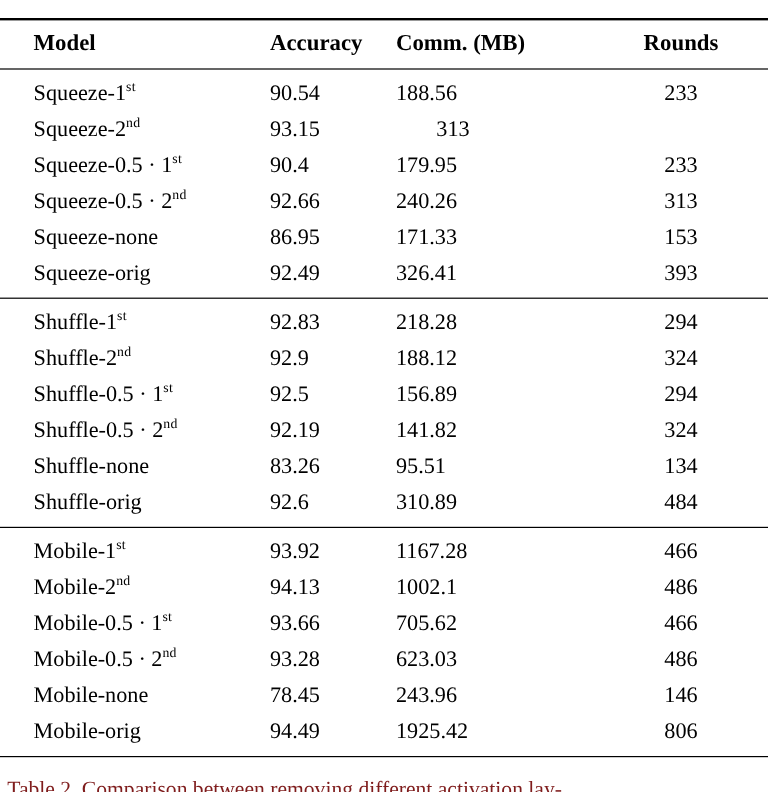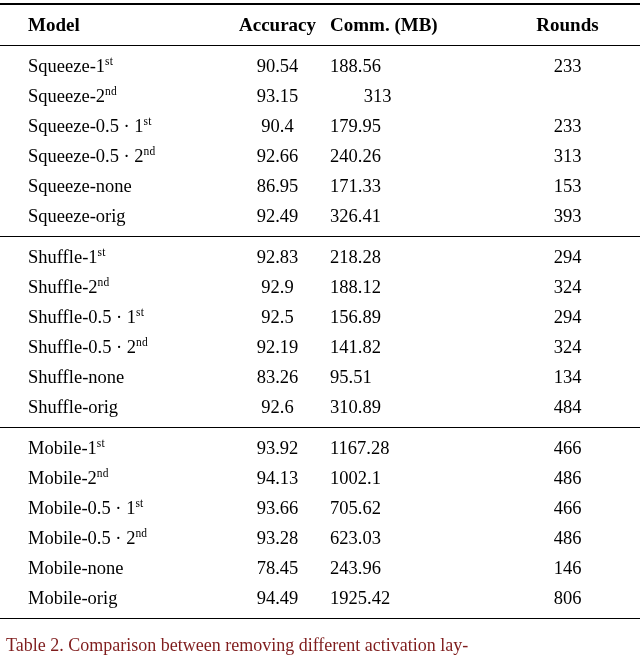--- a/index.html
+++ b/index.html
@@ -8,21 +8,21 @@
     background: #ffffff;
   }
   body {
     width: 640px;
     height: 660px;
     overflow: hidden;
     font-family: "Liberation Serif", "DejaVu Serif", serif;
     color: #000000;
   }
   .tbl {
-    margin-top: 3px;
+    margin-top: 15px;
     border-top: 2px solid #000;
   }
   .hrow {
     display: flex;
     align-items: center;
     height: 40px;
     font-weight: bold;
     font-size: 19px;
     border-bottom: 1.6px solid #000;
   }
@@ -36,21 +36,21 @@
     padding: 5px 0;
     border-bottom: 1.7px solid #000;
   }
   .c { box-sizing: border-box; }
   .model {
     flex: 0 0 225px;
     padding-left: 28px;
     text-align: left;
     white-space: nowrap;
   }
-  .n0 { flex: 0 0 105px; text-align: center; }
+  .n0 { flex: 0 0 105px; text-align: left; }
   .n1 { flex: 0 0 190px; text-align: left; }
   .n2 { flex: 0 0 95px;  text-align: center; }
   sup {
     font-size: 0.62em;
     line-height: 0;
     vertical-align: super;
     letter-spacing: 0.2px;
   }
   .caption {
     margin-top: 16px;

